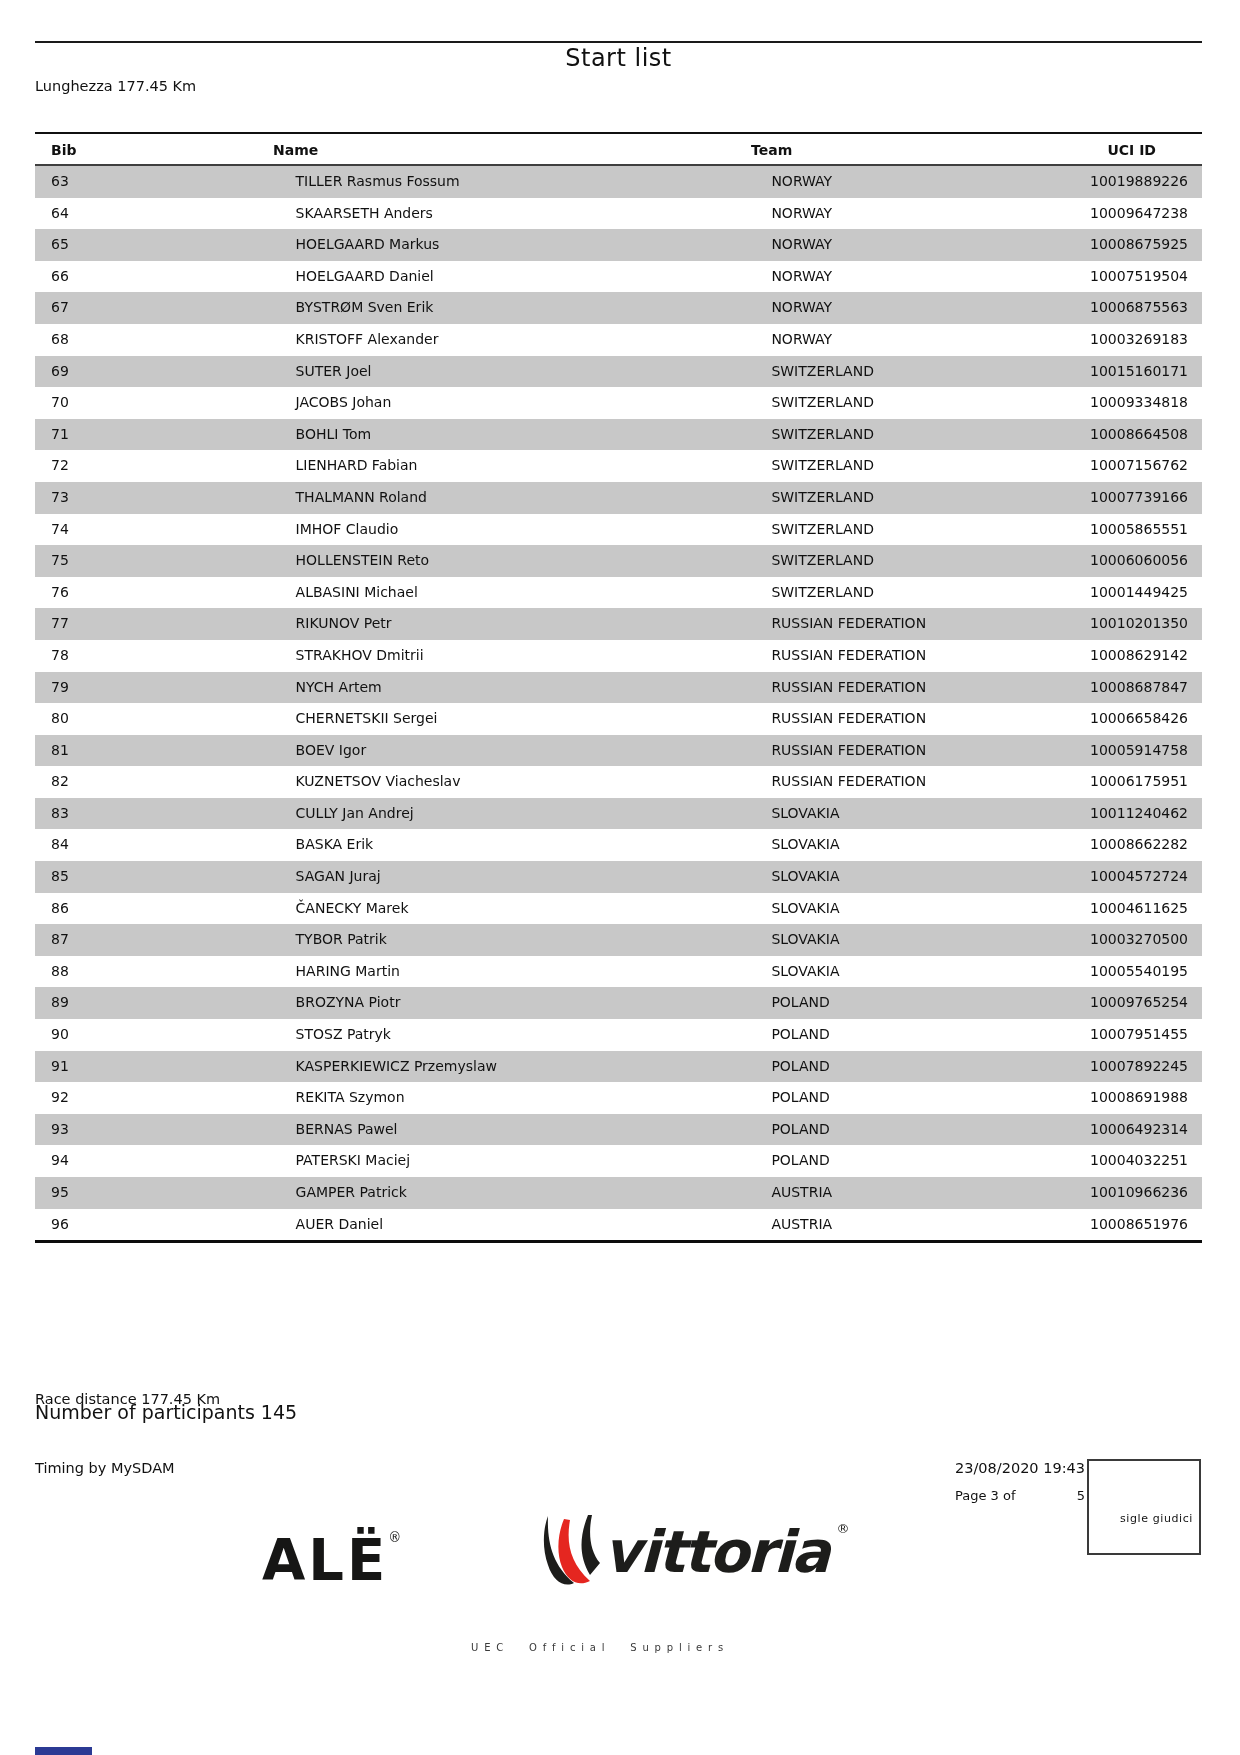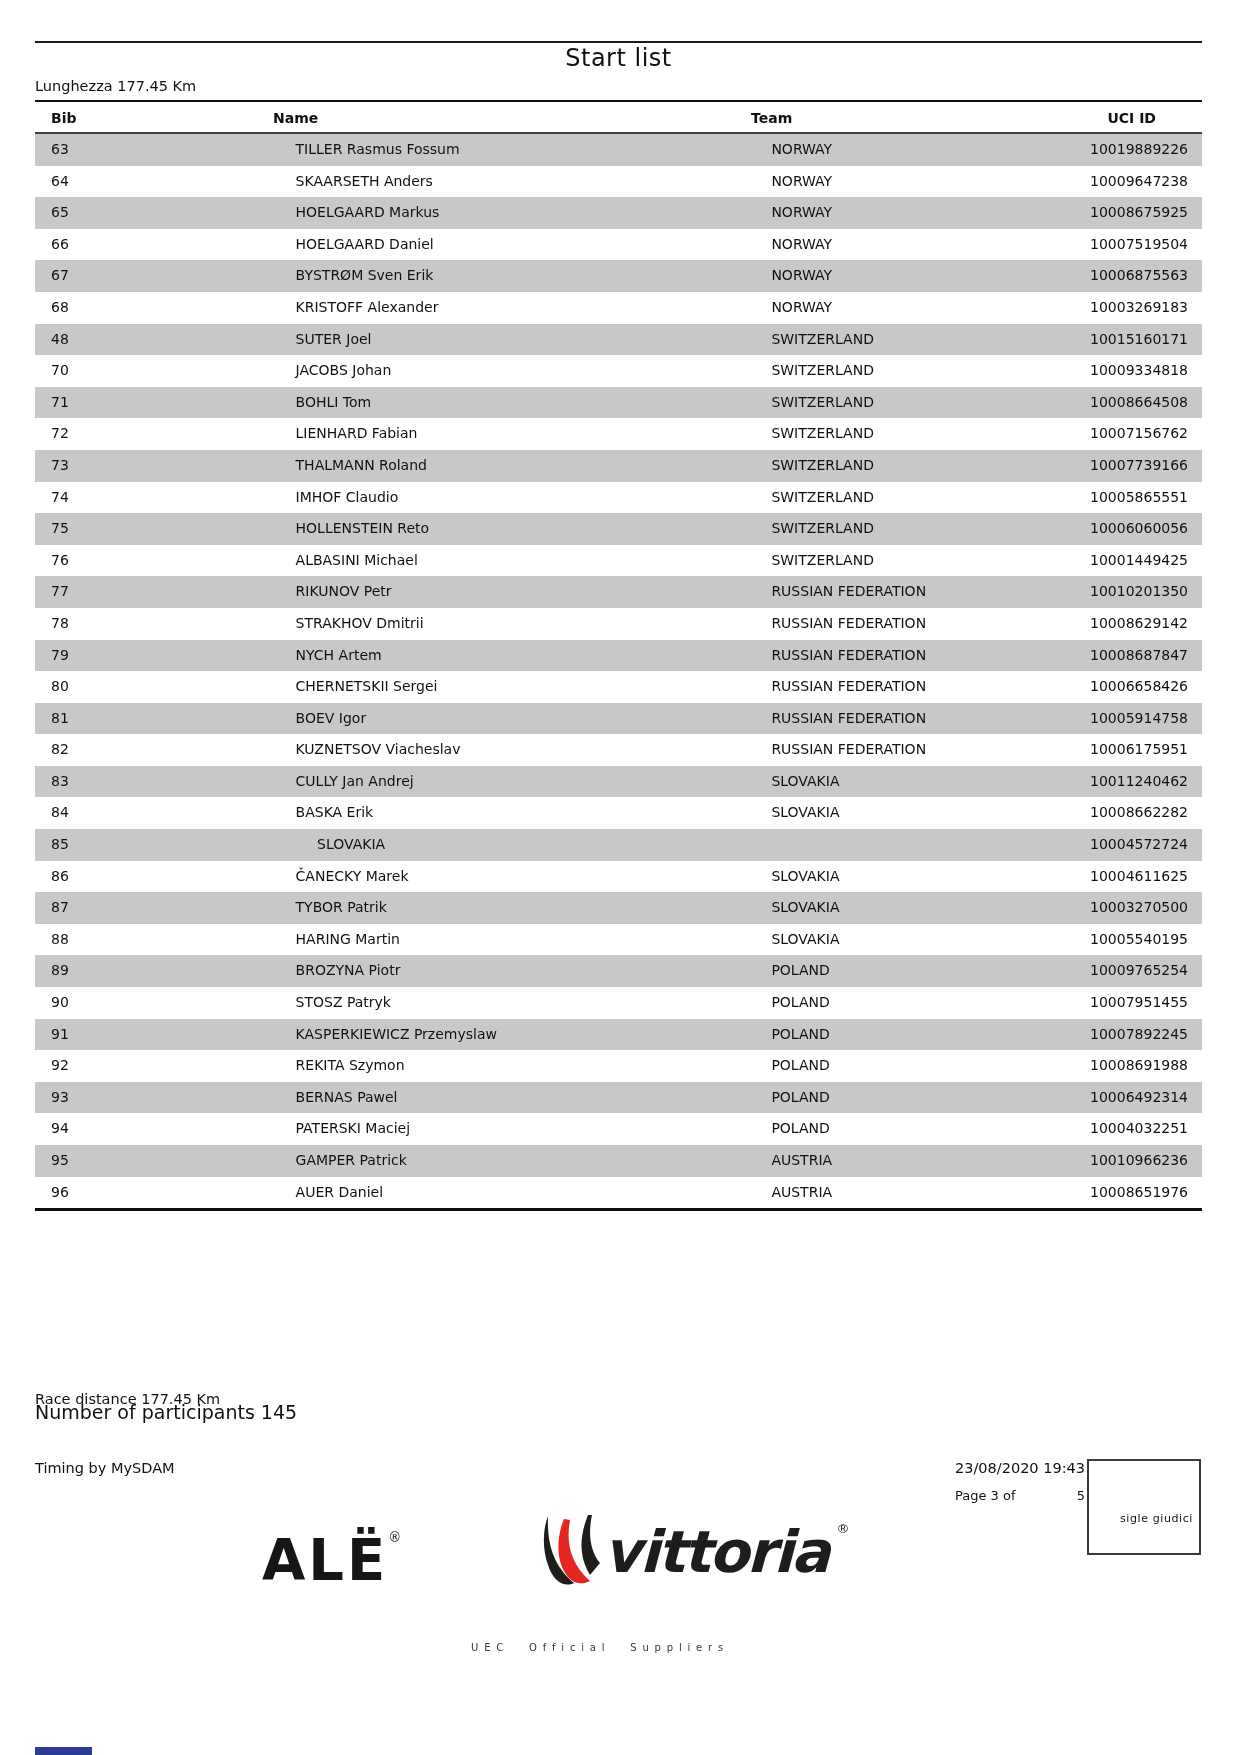--- a/index.html
+++ b/index.html
@@ -16,21 +16,21 @@
   
   .top-rule { left:35px; top:41px; width:1167px; border-top:2px solid #1a1a1a; }
   .title { left:35px; top:44px; width:1167px; text-align:center; font-size:24px; font-weight:normal; letter-spacing:0.5px; }
   .subtitle { left:35px; top:78px; font-size:14.5px; }
 
   
   .table { left:35px; top:100px; width:1167px; }
   .tr { display:flex; height:31.6px; line-height:31.6px; font-size:14px; background:#ffffff;gap:44px; }
   .tr.alt { background:#c8c8c8; }
   .thead { display:flex; height:34px; line-height:32px; font-weight:bold; font-size:14px;
-           border-top:2px solid #101010; border-bottom:2px solid #3f3f3f; }
+           border-top:2px solid #101010; border-bottom:2px solid #3f3f3f;margin-top:32px; }
   .c-bib  { width:238px; padding-left:16px; }
   .c-name { width:478px; }
   .c-team { width:304px; }
   .c-uci  { flex:1; text-align:right; padding-right:14px; }
   .thead .c-uci { padding-right:46px; }
   .table-bottom { border-top:3px solid #0c0c0c; }
 
   
   .race    { left:35px; top:1391px; font-size:14.5px; }
   .parts   { left:35px; top:1401px; font-size:19px;text-align:right; }
@@ -100,21 +100,21 @@
     <div class="c-team">NORWAY</div>
     <div class="c-uci">10006875563</div>
   </div>
       <div class="tr">
     <div class="c-bib">68</div>
     <div class="c-name">KRISTOFF Alexander</div>
     <div class="c-team">NORWAY</div>
     <div class="c-uci">10003269183</div>
   </div>
       <div class="tr alt">
-    <div class="c-bib">48</div>
+    <div class="c-bib">69</div>
     <div class="c-name">SUTER Joel</div>
     <div class="c-team">SWITZERLAND</div>
     <div class="c-uci">10015160171</div>
   </div>
       <div class="tr">
     <div class="c-bib">70</div>
     <div class="c-name">JACOBS Johan</div>
     <div class="c-team">SWITZERLAND</div>
     <div class="c-uci">10009334818</div>
   </div>
@@ -197,20 +197,21 @@
     <div class="c-uci">10011240462</div>
   </div>
       <div class="tr">
     <div class="c-bib">84</div>
     <div class="c-name">BASKA Erik</div>
     <div class="c-team">SLOVAKIA</div>
     <div class="c-uci">10008662282</div>
   </div>
       <div class="tr alt">
     <div class="c-bib">85</div>
+    <div class="c-name">SAGAN Juraj</div>
     <div class="c-team">SLOVAKIA</div>
     <div class="c-uci">10004572724</div>
   </div>
       <div class="tr">
     <div class="c-bib">86</div>
     <div class="c-name">ČANECKY Marek</div>
     <div class="c-team">SLOVAKIA</div>
     <div class="c-uci">10004611625</div>
   </div>
       <div class="tr alt">

